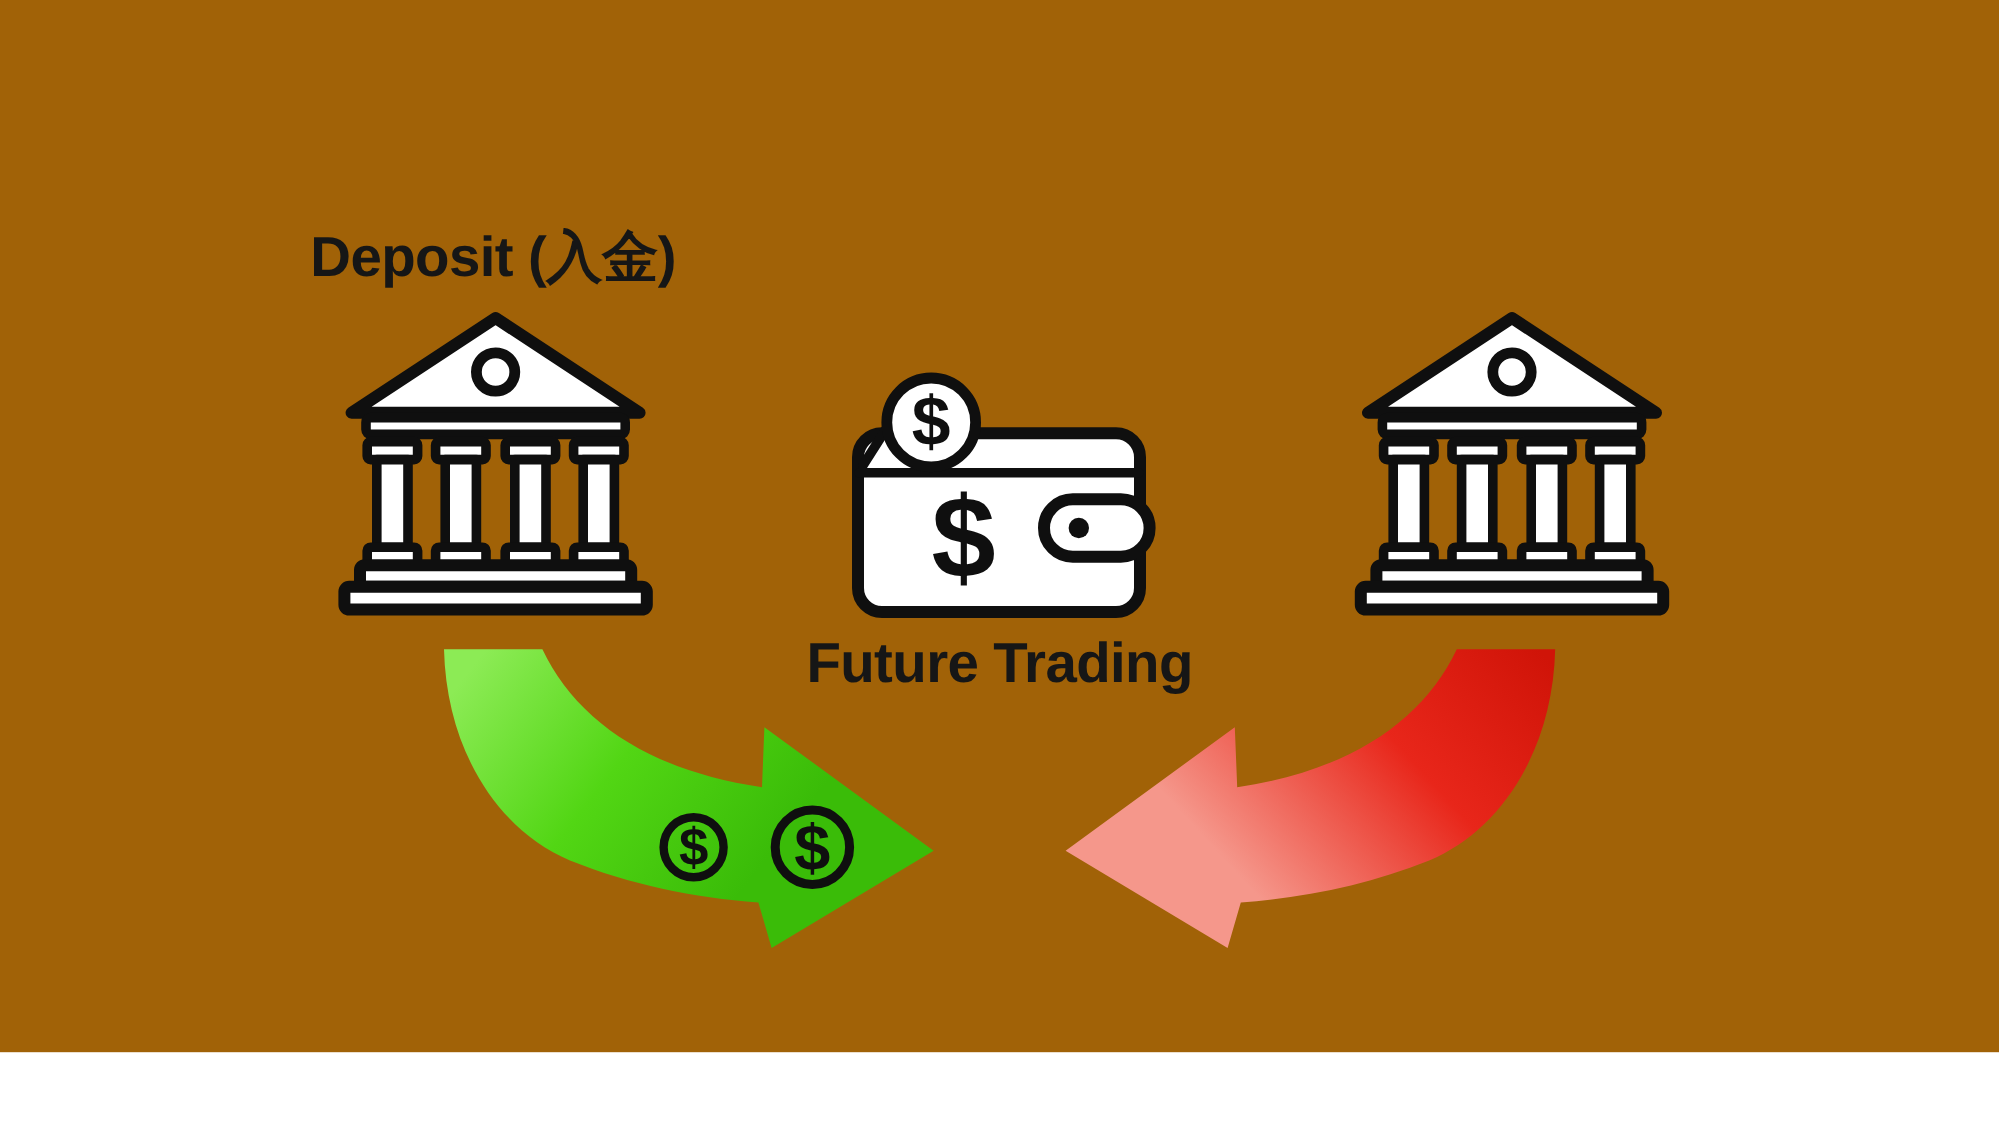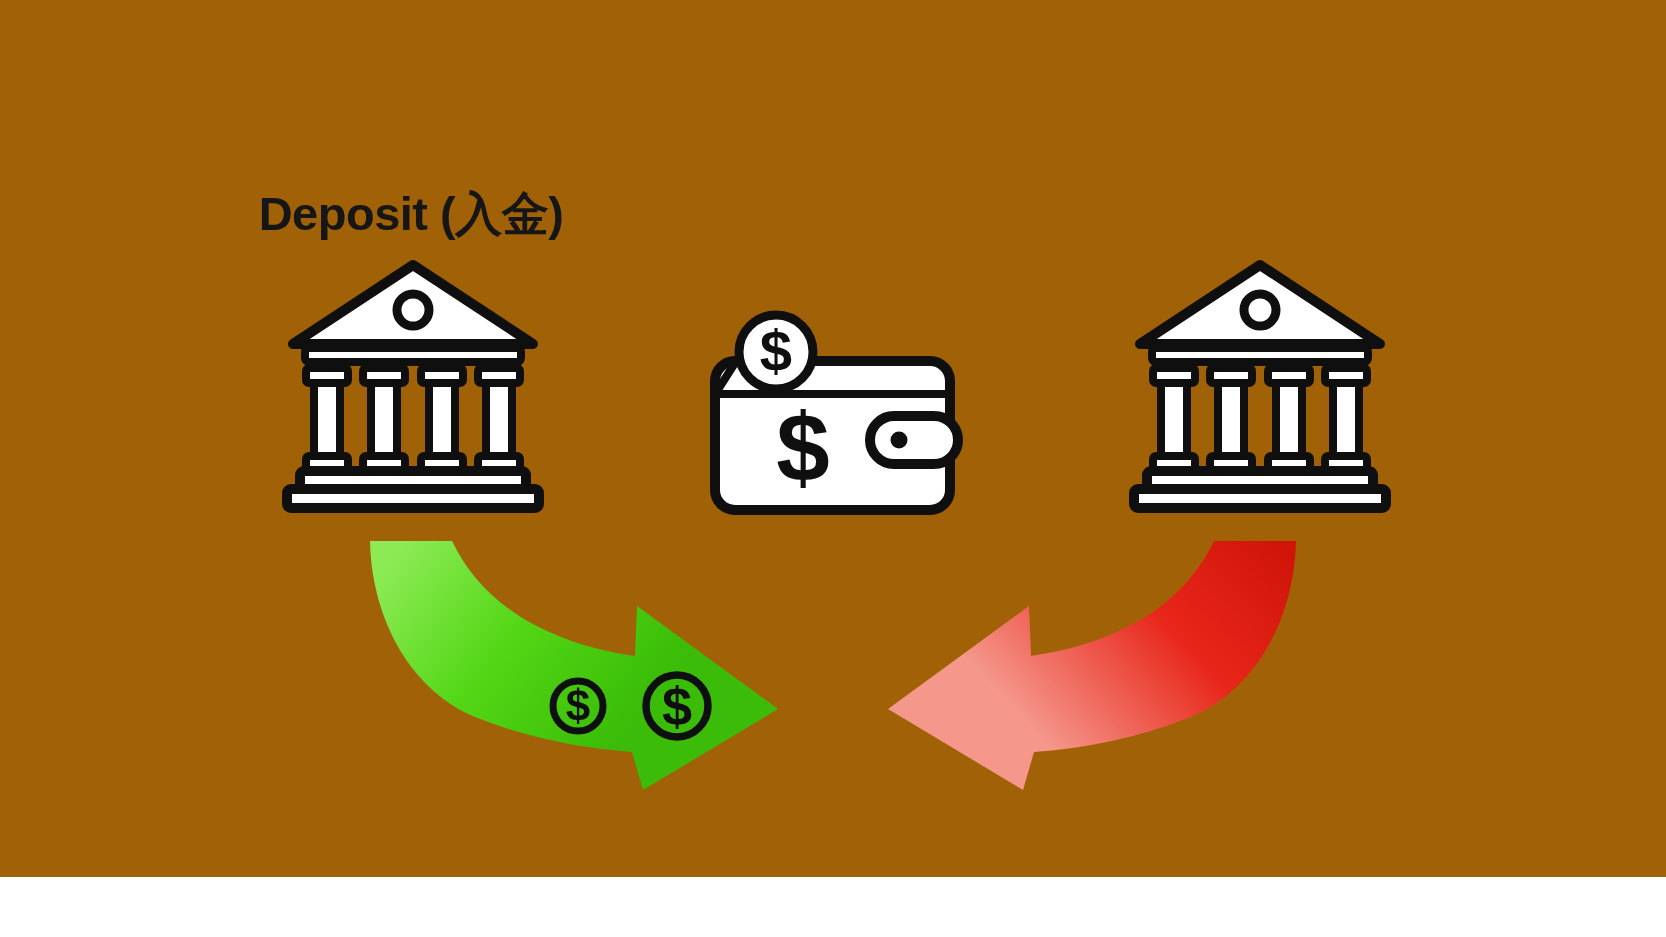--- a/index.html
+++ b/index.html
@@ -36,20 +36,21 @@
     font-weight: bold;
     fill: #0f0f0f;
   }
 </style>
 </head>
 <body>
 
 <div class="canvas">
 
   <div class="label label-deposit">Deposit (入金)</div>
+  <div class="label label-future">Future Trading</div>
 
   <svg class="diagram-svg" viewBox="0 0 1666 937" xmlns="http://www.w3.org/2000/svg">
 
     <defs>
 
       <g id="bank-icon" fill="#ffffff" stroke="#0f0f0f" stroke-width="10" stroke-linejoin="round">
         <path d="M 128 7 L 8 86 L 248 86 Z"></path>
         <circle cx="128" cy="52" r="16" stroke-width="9"></circle>
         <rect x="20" y="90" width="216" height="14" rx="4" stroke-width="8"></rect>
         <rect x="21" y="110" width="42" height="15" rx="3" stroke-width="8"></rect>

